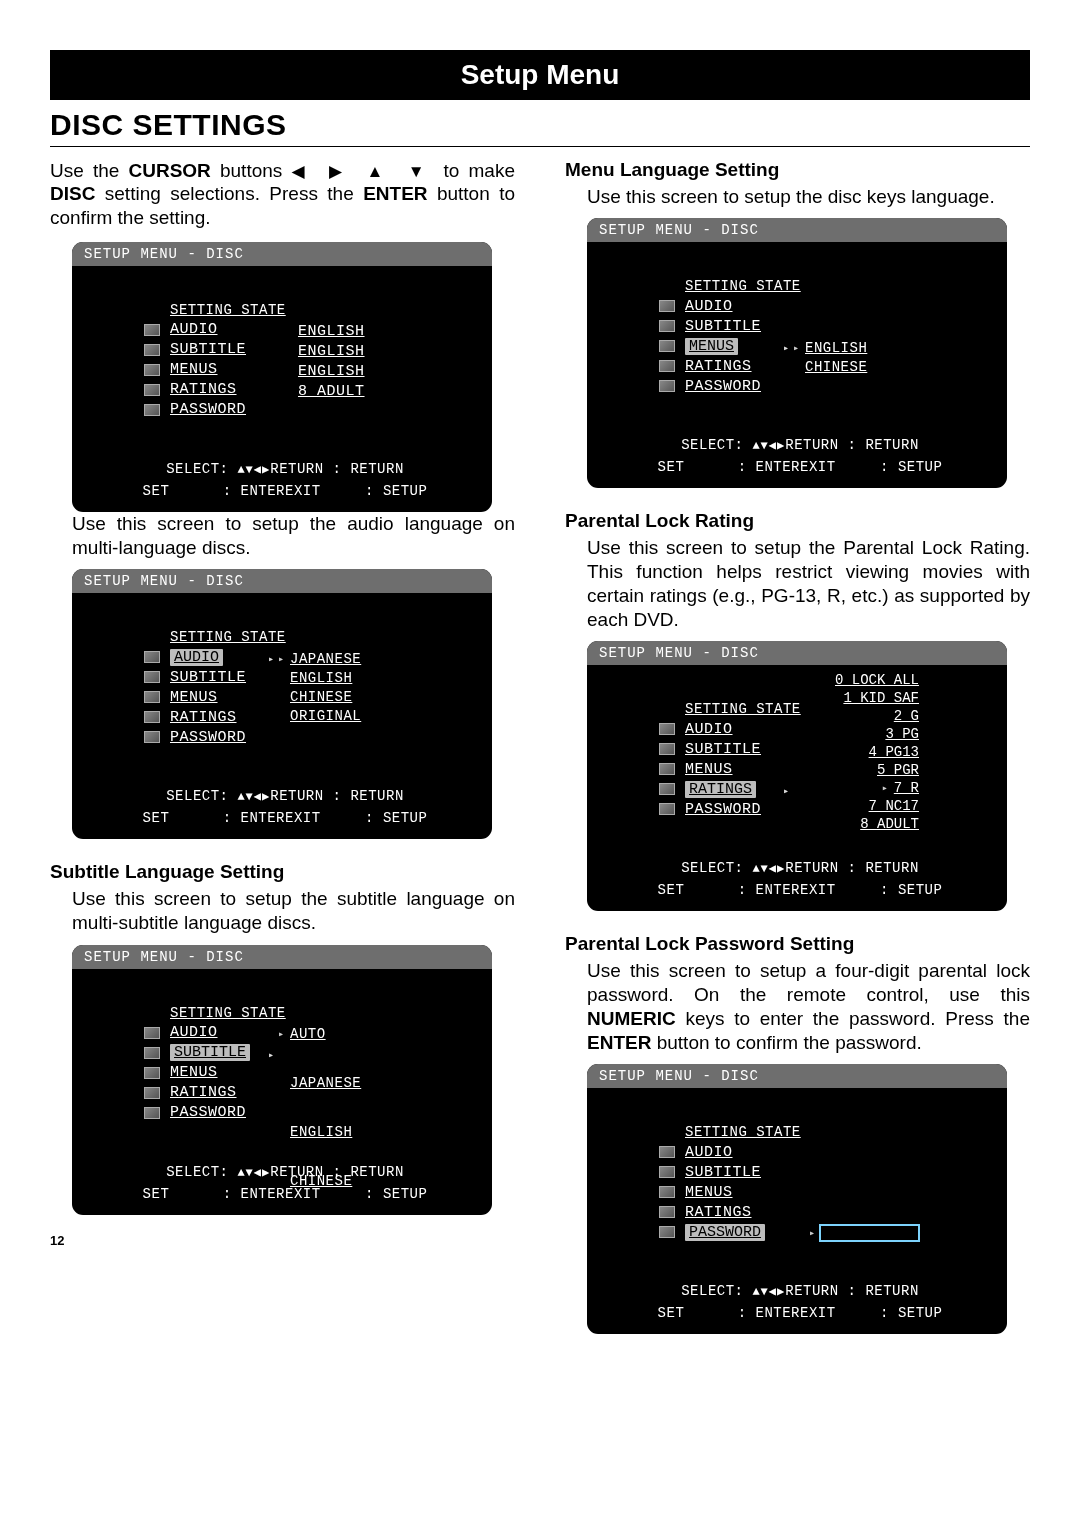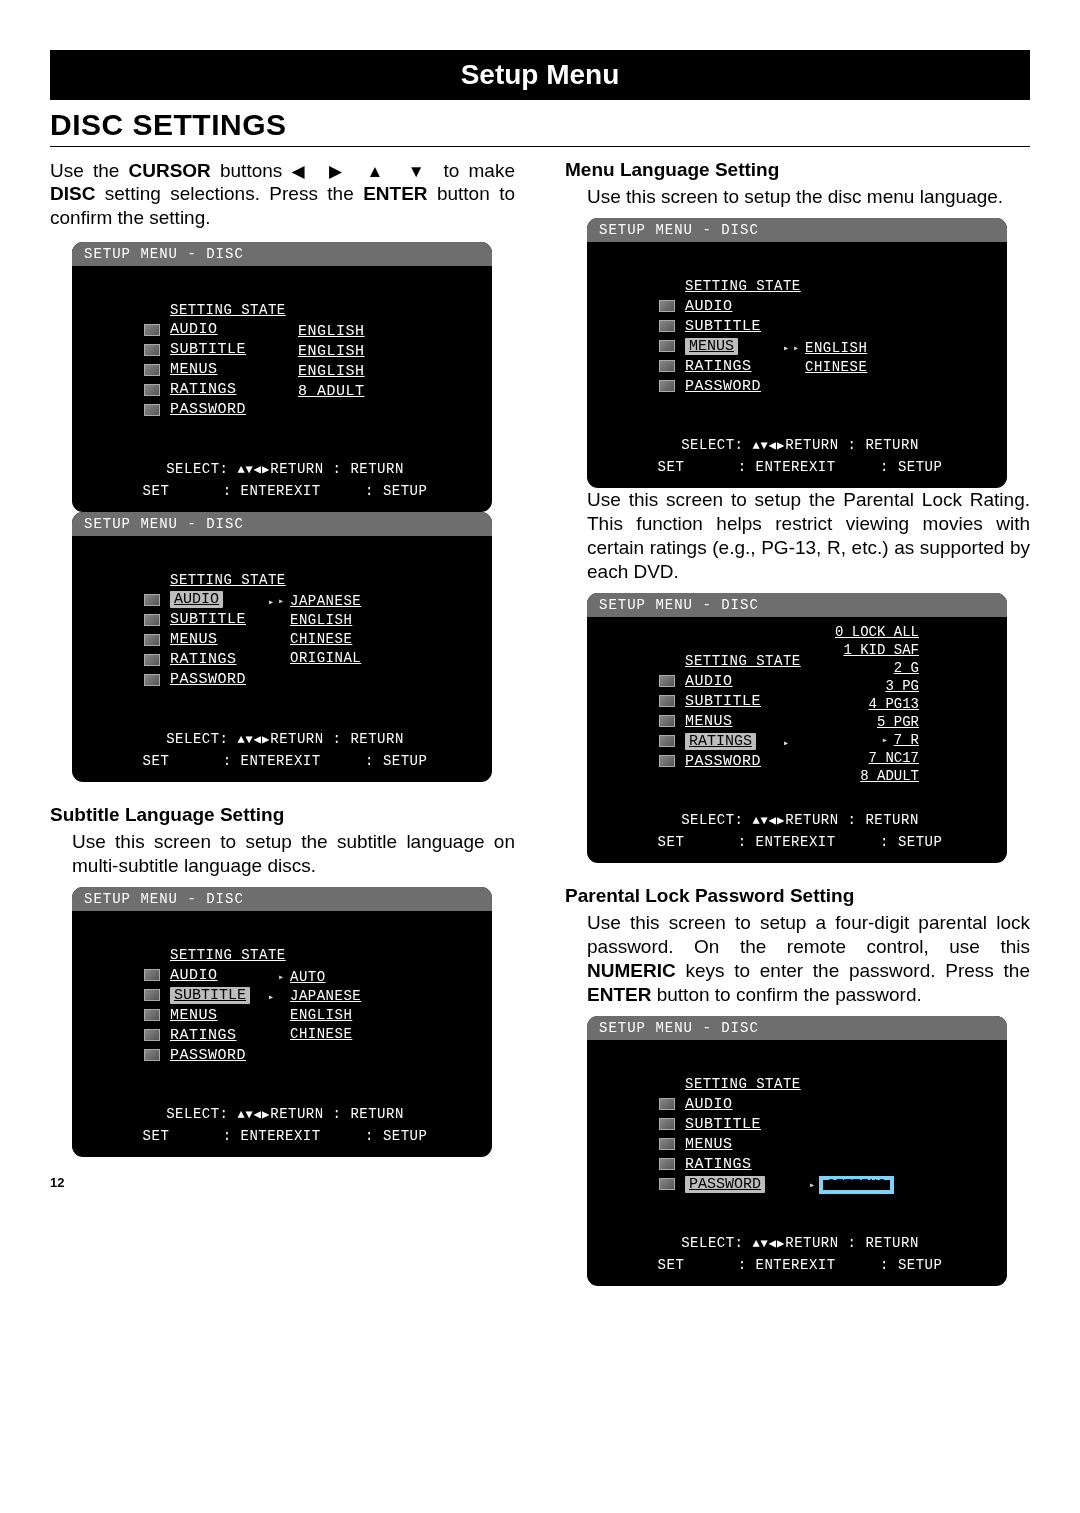--- a/index.html
+++ b/index.html
@@ -151,22 +151,22 @@
     font-size: 15px;
     letter-spacing: 0.5px;
     text-decoration: underline;
     height: 20px;
     display: flex;
     align-items: center;
     padding-left: 14px;
     white-space: nowrap;
   }
   .ss-valuebox {
-    border: 4px solid #7dd3fc;
-    padding: 0 4px;
+    border: 2px solid #7dd3fc;
+    padding: 0 19px;
     height: 18px;
     display: flex;
     align-items: center;
     font-size: 14px;
   }
   .ss-options {
     position: absolute;
     left: 6px;
     top: 46px;
     display: flex;
@@ -293,20 +293,21 @@
               <span>RETURN : RETURN</span>
             </div>
             <div class="ss-footrow">
               <span>SET&nbsp;&nbsp;&nbsp;&nbsp;&nbsp;&nbsp;: ENTER</span>
               <span>EXIT&nbsp;&nbsp;&nbsp;&nbsp;&nbsp;: SETUP</span>
             </div>
           </div>
         </div>
       </div>
 
+    <p class="sub-p">Use this screen to setup the audio language on multi-language discs.</p>
     <div class="screenshot" id="ss-audio">
         <div class="ss-titlebar">SETUP MENU - DISC</div>
         <div class="ss-body">
           <div class="ss-content">
             <div class="ss-menucol">
               <div class="ss-heading">SETTING STATE</div>
               <div class="ss-menurow">
                 <div class="ss-icon"></div>
                 <span class="ss-label-box" style="background: rgb(189, 189, 189); color: rgb(0, 0, 0); text-decoration: underline; font-size: 15px;">AUDIO</span>
               </div>
@@ -373,21 +374,21 @@
               <div class="ss-menurow">
                 <div class="ss-icon"></div>
                 <span class="ss-label">RATINGS</span>
               </div>
               <div class="ss-menurow">
                 <div class="ss-icon"></div>
                 <span class="ss-label">PASSWORD</span>
               </div>
             </div>
             <div class="ss-valuescol">
-              <div class="ss-options" style="top: 56px;">
+              <div class="ss-options" style="top: 56px; gap: 30px;">
                 <div class="ss-opt sel">AUTO</div>
                 <div class="ss-opt">JAPANESE</div>
                 <div class="ss-opt">ENGLISH</div>
                 <div class="ss-opt">CHINESE</div>
               </div>
             </div>
             <div class="ss-pointer" style="left: 196px; top: 80px;">▸</div>
           </div>
           <div class="ss-footer">
             <div class="ss-footrow">
@@ -400,21 +401,21 @@
             </div>
           </div>
         </div>
       </div>
 
     <div class="page-num">12</div>
   </div>
 
   <div class="col">
     <div class="sub-h" style="margin-top:0">Menu Language Setting</div>
-    <p class="sub-p">Use this screen to setup the disc menu language.</p>
+    <p class="sub-p">Use this screen to setup the disc keys language.</p>
     <div class="screenshot" id="ss-menus">
         <div class="ss-titlebar">SETUP MENU - DISC</div>
         <div class="ss-body">
           <div class="ss-content">
             <div class="ss-menucol">
               <div class="ss-heading">SETTING STATE</div>
               <div class="ss-menurow">
                 <div class="ss-icon"></div>
                 <span class="ss-label">AUDIO</span>
               </div>
@@ -449,20 +450,21 @@
               <span>RETURN : RETURN</span>
             </div>
             <div class="ss-footrow">
               <span>SET&nbsp;&nbsp;&nbsp;&nbsp;&nbsp;&nbsp;: ENTER</span>
               <span>EXIT&nbsp;&nbsp;&nbsp;&nbsp;&nbsp;: SETUP</span>
             </div>
           </div>
         </div>
       </div>
 
+    <div class="sub-h">Parental Lock Rating</div>
     <p class="sub-p">Use this screen to setup the Parental Lock Rating. This function helps restrict viewing movies with certain ratings (e.g., PG-13, R, etc.) as supported by each DVD.</p>
     <div class="screenshot" id="ss-ratings">
         <div class="ss-titlebar">SETUP MENU - DISC</div>
         <div class="ss-body">
           <div class="ss-content">
             <div class="ss-menucol">
               <div class="ss-heading">SETTING STATE</div>
               <div class="ss-menurow">
                 <div class="ss-icon"></div>
                 <span class="ss-label">AUDIO</span>

